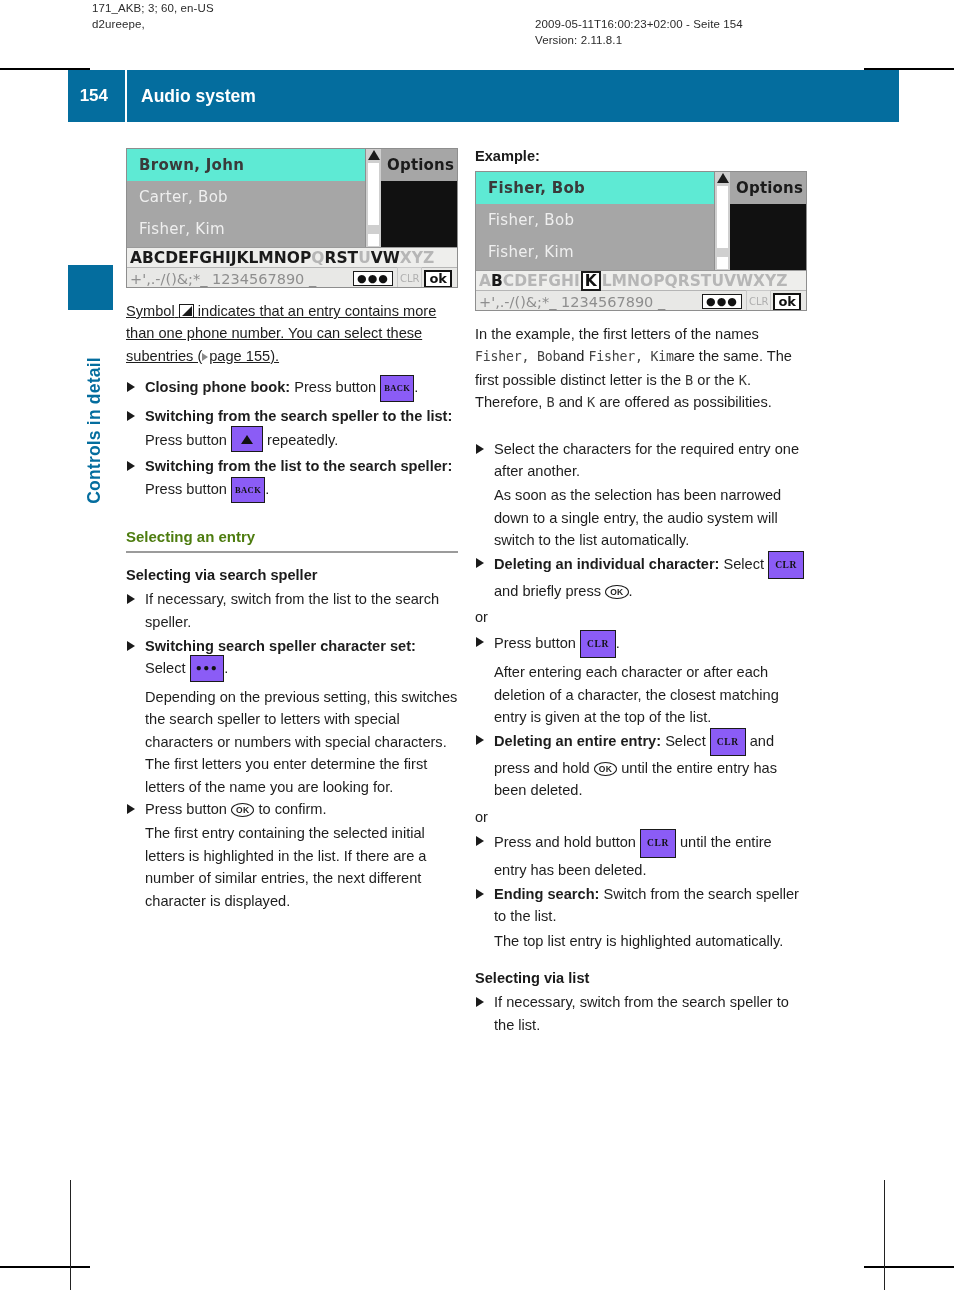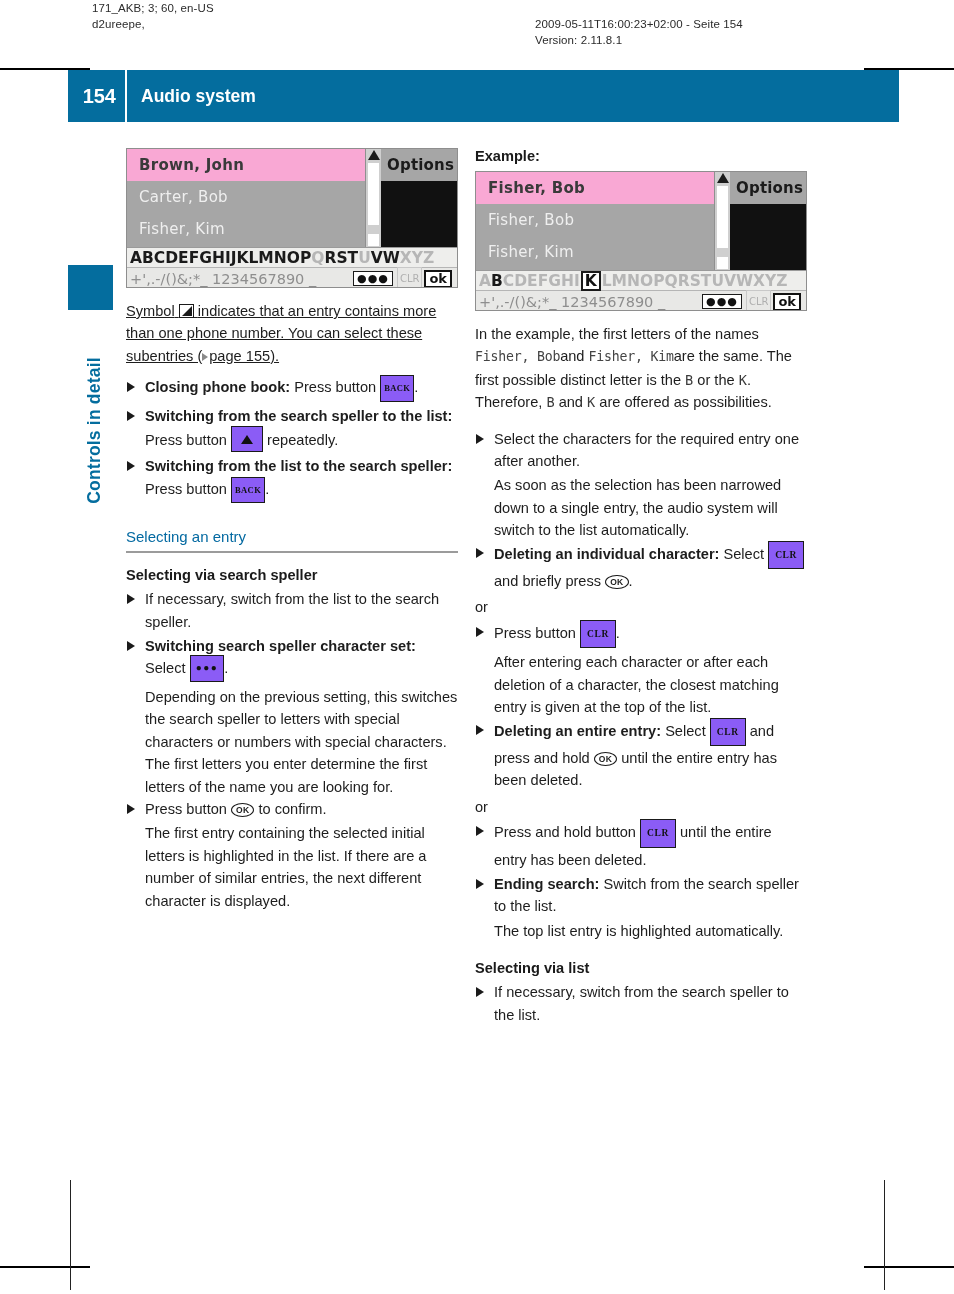--- a/index.html
+++ b/index.html
@@ -23,23 +23,23 @@
   .runhead-left { left:92px; top:0; }
   .runhead-right { left:535px; top:16px; }
 
   
   .titleband {
     position:absolute; left:68px; top:70px; width:831px; height:52px;
     background:#046d9e;
   }
   .pagenum {
     position:absolute; left:68px; top:70px; width:58px; height:52px;
-    color:#ffffff; font-weight:bold; font-size:20px;
+    color:#ffffff; font-weight:bold; font-size:17px;
     display:flex; align-items:center; justify-content:flex-end;
-    padding-right:10px;
+    padding-right:18px;
   }
   .titlebar-sep {
     position:absolute; left:125px; top:70px; width:2px; height:52px; background:#ffffff;
   }
   .titletext {
     position:absolute; left:141px; top:70px; height:52px;
     display:flex; align-items:center;
     color:#ffffff; font-weight:bold; font-size:17.5px;
   }
 
@@ -77,21 +77,21 @@
   }
   .lcd-top { display:flex; height:98px; }
   .lcd-listcol { width:238px; position:relative; background:#a6a6a6; }
   .lcd-row {
     height:32px; line-height:32px; padding-left:12px;
     font-size:15px; letter-spacing:0.3px;
     color:#efefef;
     font-family:"DejaVu Sans", sans-serif;
     white-space:nowrap; overflow:hidden;
   }
-  .lcd-row.sel { background:#f9a8d4; color:#3a3a3a; font-weight:bold; }
+  .lcd-row.sel { background:#5eead4; color:#3a3a3a; font-weight:bold; }
   .lcd-scroll {
     width:16px; background:#cfcfcf; position:relative;
     border-left:1px solid #8f8f8f;
   }
   .lcd-scroll .thumb { position:absolute; left:2px; right:2px; top:14px; height:62px; background:#ffffff; }
   .lcd-scroll .arrow-up {
     position:absolute; left:2px; top:1px;
     width:0;height:0;border-left:6px solid transparent;border-right:6px solid transparent;
     border-bottom:10px solid #1c1c1c;
   }
@@ -128,21 +128,21 @@
   }
   .key-clr-lcd { color:#b0b0b0; border:1.6px solid #c8c8c8; font-size:10px; padding:0 2px; margin:0 2px;}
   .key-ok-lcd {
     border:2px solid #111; background:#fff; color:#111; font-weight:bold;
     font-size:13px; line-height:14px; padding:0 3px; margin-right:2px;
   }
 
   
   .h-example { font-size:14.6px; font-weight:bold; margin-bottom:7px; }
   .h-section {
-    font-size:15px; font-weight:normal; color:#0369a1;
+    font-size:15px; font-weight:bold; color:#4d7c0f;
     border-bottom:2px solid #9b9b9b; padding-bottom:6px; margin-top:24px; margin-bottom:14px;
   }
   .h-sub { font-size:14.6px; font-weight:bold; margin-top:14px; margin-bottom:5px; }
 
   
   .bullet { position:relative; padding-left:19px; margin-bottom:2px; }
   .bullet .tri {
     position:absolute; left:1px; top:6px;
     width:0;height:0;border-top:5px solid transparent;border-bottom:5px solid transparent;
     border-left:8px solid #1a1a1a;
@@ -346,21 +346,21 @@
   </div>
 
   <div class="body-text" style="margin-top:12px;">
     <span>In the example, the first letters of the names</span>
     <span class="mono">Fisher, Bob</span><span>and</span>
     <span class="mono">Fisher, Kim</span><span>are the same. The first possible distinct letter is the</span>
     <span class="dispchar">B</span>
     <span>or the</span>
     <span class="dispchar">K</span><span>.</span>
   </div>
-  <div class="body-text" style="margin-bottom:14px;">
+  <div class="body-text" style="margin-bottom:24px;">
     <span>Therefore,</span>
     <span class="dispchar">B</span>
     <span>and</span>
     <span class="dispchar">K</span>
     <span>are offered as possibilities.</span>
   </div>
 
   <div class="bullet body-text">
     <span class="tri"></span>
     <span>Select the characters for the required entry one after another.</span>

